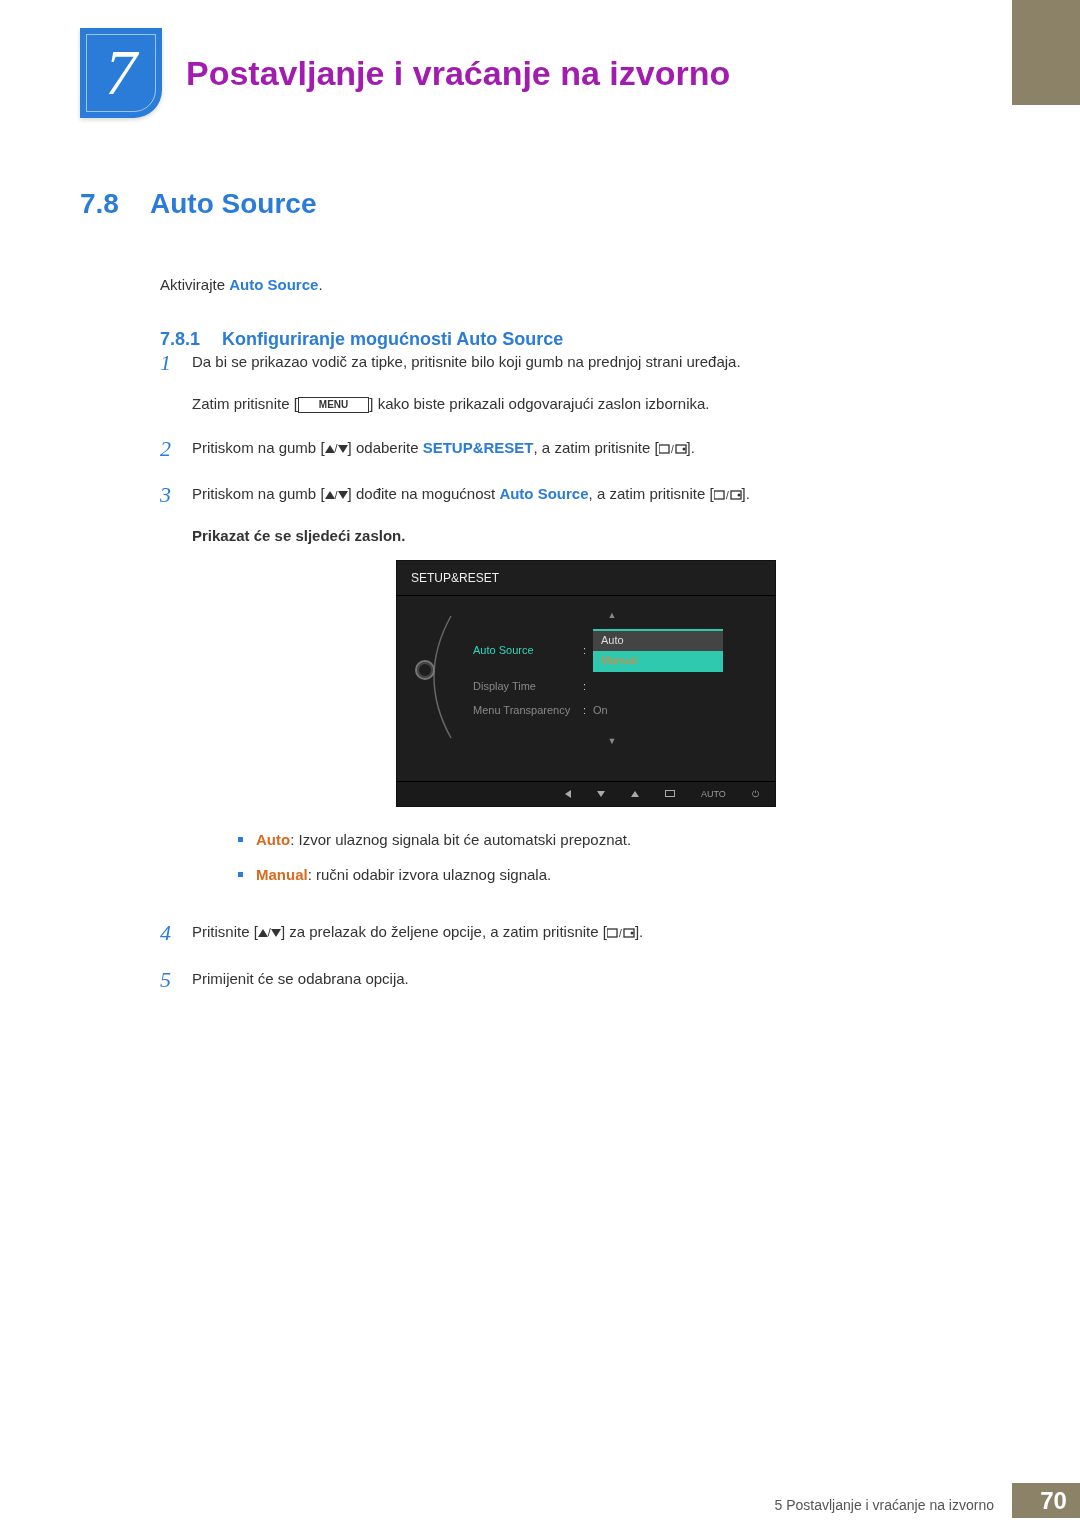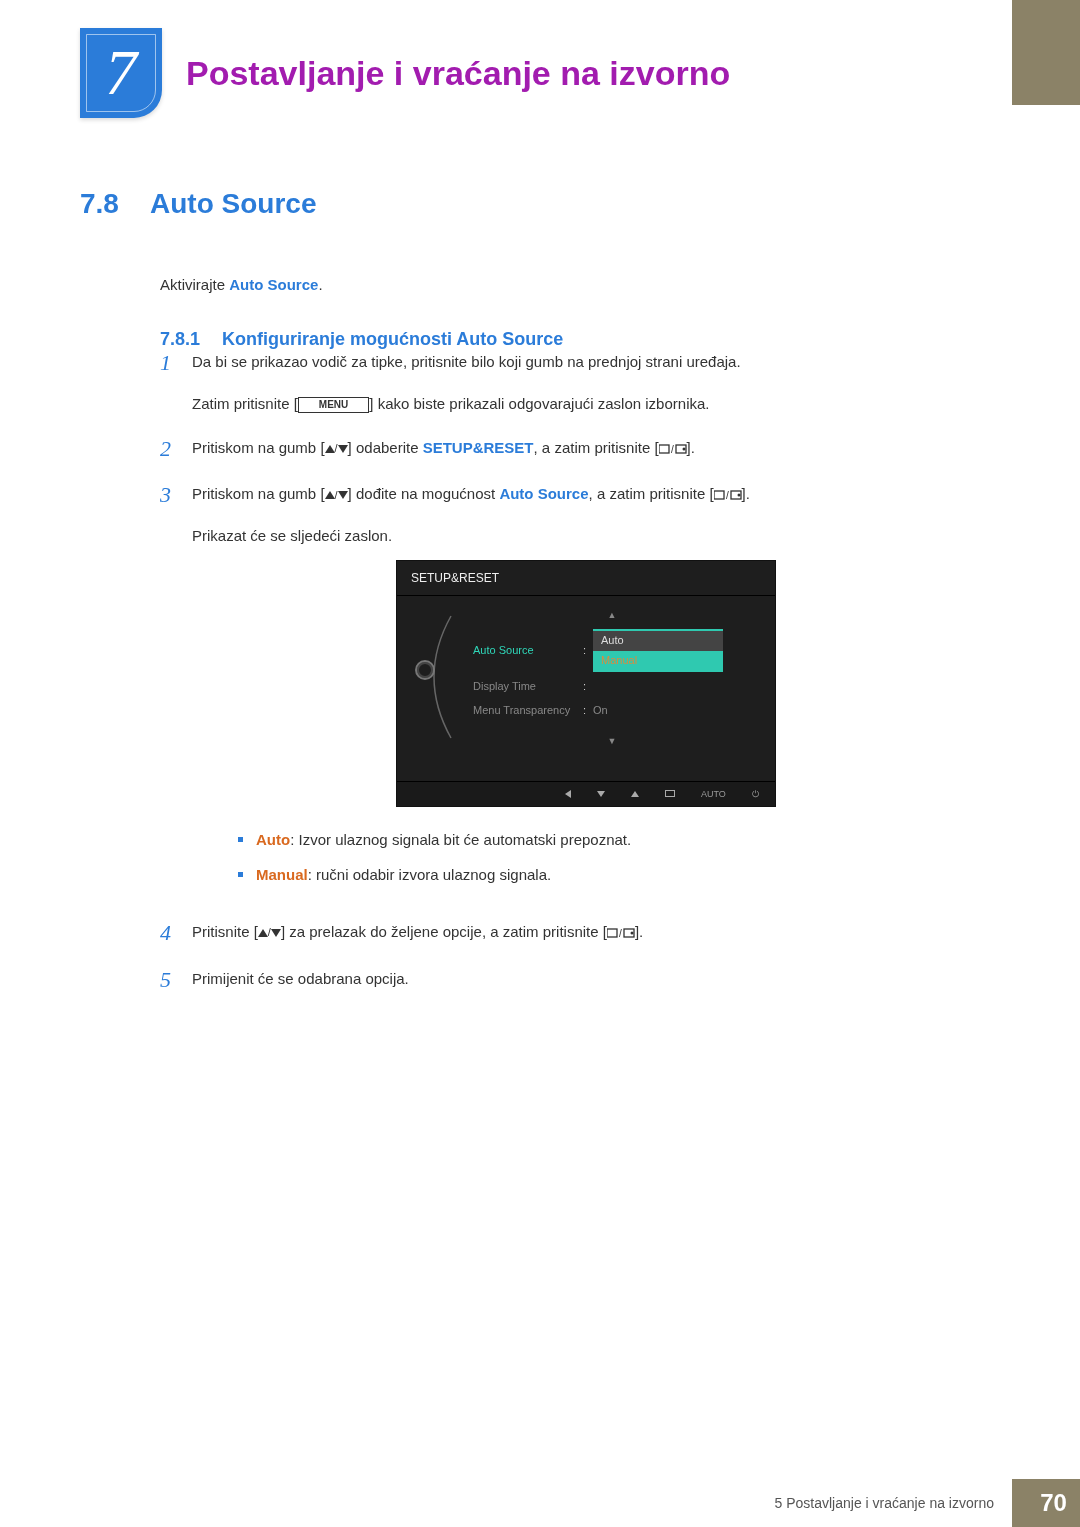--- a/index.html
+++ b/index.html
@@ -231,21 +231,21 @@
   }
   .footer-text {
     font-size: 14px;
     color: #555;
     padding: 14px 18px;
     display: flex;
     align-items: center;
   }
   .footer-page {
     width: 68px;
-    height: 48px;
+    height: 35px;
     background: #8b8267;
     color: #fff;
     font-size: 24px;
     font-weight: bold;
     display: flex;
     align-items: center;
     justify-content: center;
     padding-left: 15px;
   }
 </style>
@@ -305,21 +305,21 @@
       <div class="step-num">3</div>
       <div class="step-body">
         <p>
           <span>Pritiskom na gumb [</span><span class="btn-nav"><span class="tri-up"></span> / <span class="tri-down"></span></span><span>] dođite na mogućnost </span><span class="highlight-blue">Auto Source</span><span>, a zatim pritisnite [</span><span class="btn-enter"><svg width="28" height="12">
                 <rect x="0" y="2" width="10" height="8" fill="none" stroke="#333" stroke-width="1.3"></rect>
                 <text x="12" y="10" font-size="10" fill="#333">/</text>
                 <rect x="17" y="2" width="10" height="8" fill="none" stroke="#333" stroke-width="1.3"></rect>
                 <circle cx="25" cy="6" r="1.5" fill="#333"></circle>
               </svg></span><span>].</span>
         </p>
-        <p style="margin-top:18px;">Prikazat će se sljedeći zaslon.</p>
+        <p style="margin-top:18px;font-weight:bold;">Prikazat će se sljedeći zaslon.</p>
 
         <div class="osd">
           <div class="osd-title">SETUP&amp;RESET</div>
           <div class="osd-body">
             <div class="osd-arc">
               <svg width="48" height="130">
                   <path d="M40 4 Q 6 65 40 126" stroke="#666" stroke-width="1.5" fill="none"></path>
                 </svg>
               <div class="osd-gear"></div>
             </div>

